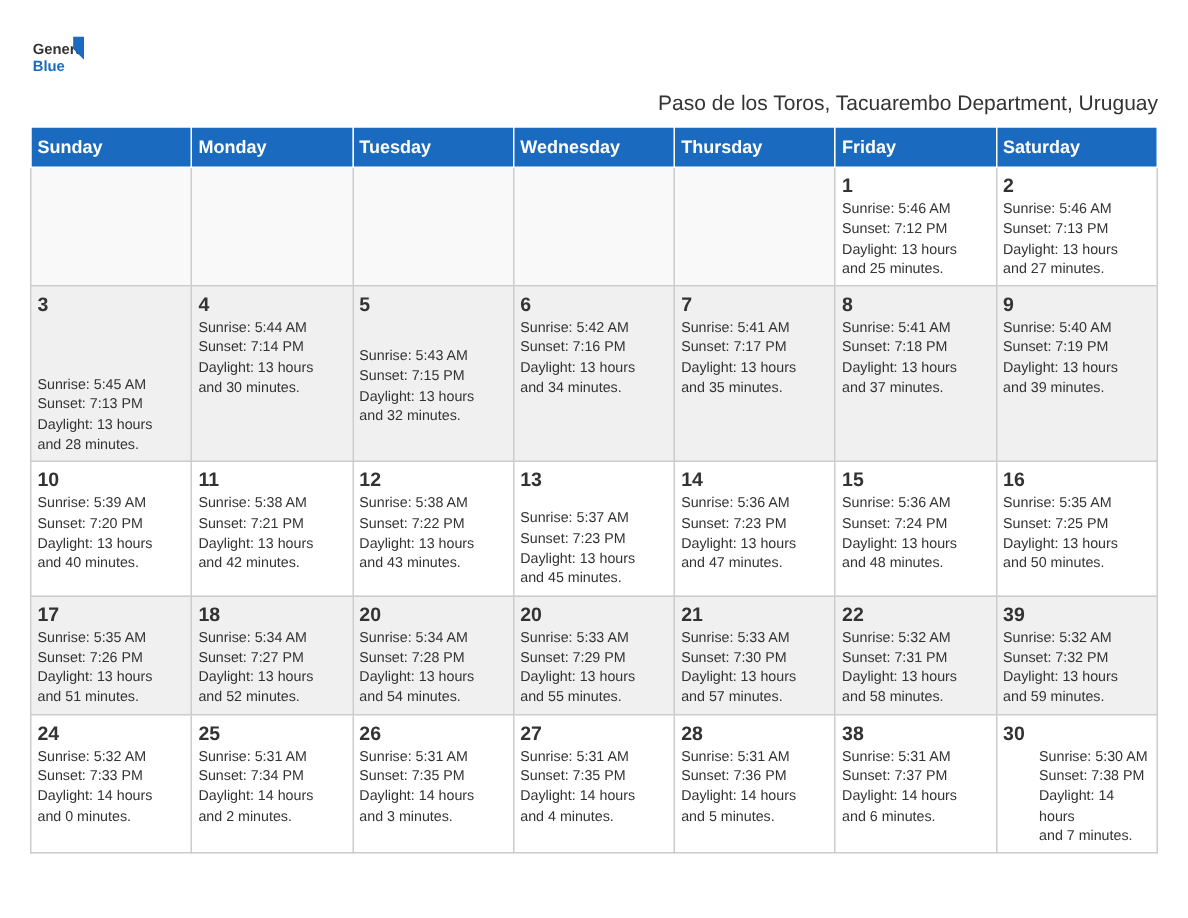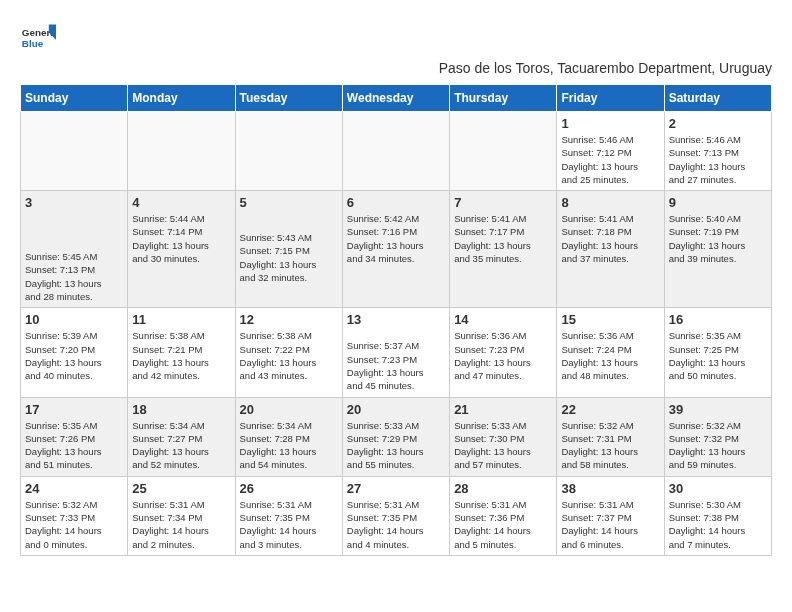--- a/index.html
+++ b/index.html
@@ -322,20 +322,20 @@
         </td>
         <td>
           <span class="day-num">38</span>
           <div class="day-detail" style="white-space: pre-line;">Sunrise: 5:31 AM
 Sunset: 7:37 PM
 Daylight: 14 hours
 and 6 minutes.</div>
         </td>
         <td>
           <span class="day-num">30</span>
-          <div class="day-detail" style="white-space: pre-line;">Sunrise: 5:30 AM
+          <div class="day-detail" style="white-space: pre-line; margin-left: 24px;">Sunrise: 5:30 AM
 Sunset: 7:38 PM
 Daylight: 14 hours
 and 7 minutes.</div>
         </td>
       </tr>
     </tbody>
 </table>
 
 </body></html>

